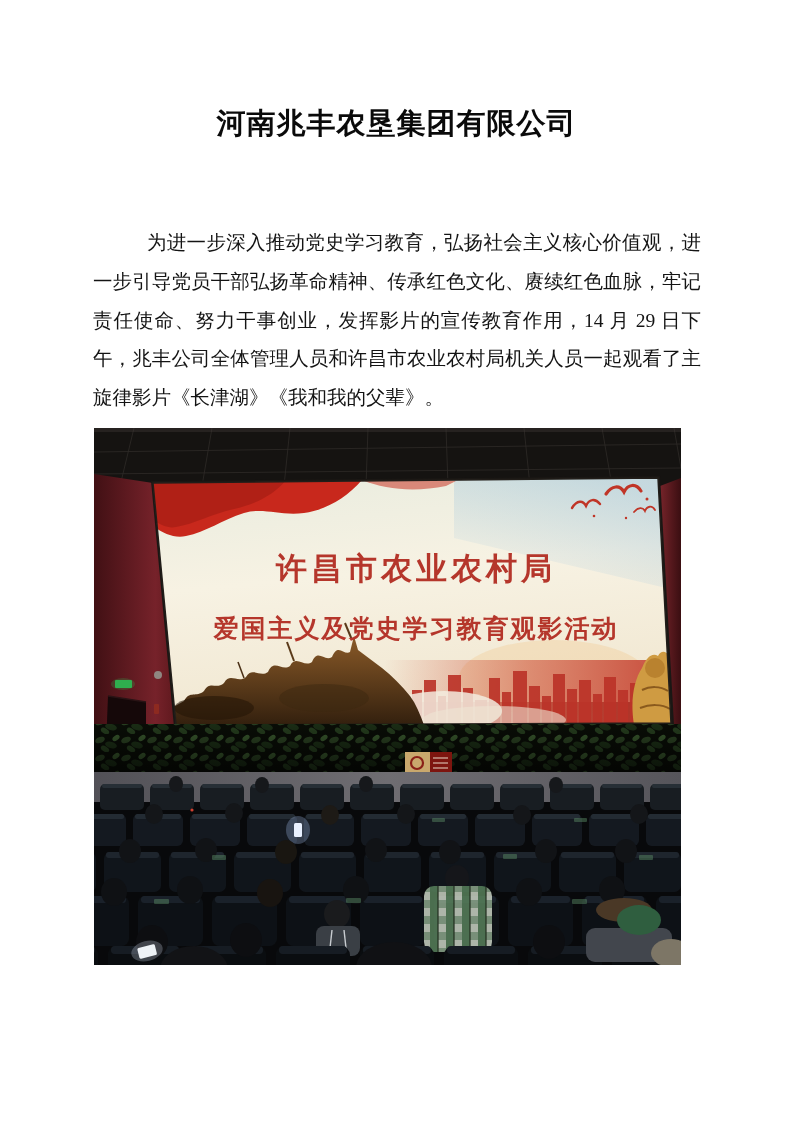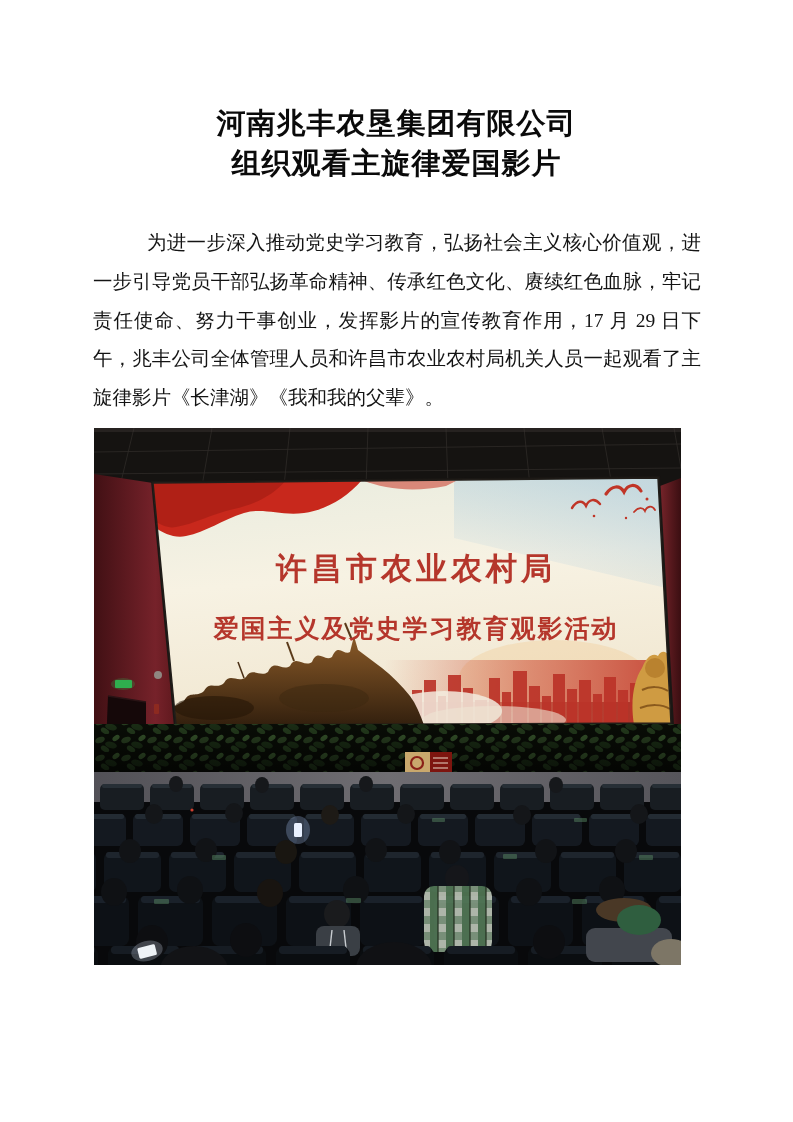--- a/index.html
+++ b/index.html
@@ -51,24 +51,23 @@
     font-weight: 700;
   }
 </style>
 </head>
 <body>
 
 <div class="page">
 
   <div class="doc-title">
     <div>河南兆丰农垦集团有限公司</div>
-    <div>组织观看主旋律爱国影片</div>
   </div>
 
-  <p class="doc-body">为进一步深入推动党史学习教育，弘扬社会主义核心价值观，进一步引导党员干部弘扬革命精神、传承红色文化、赓续红色血脉，牢记责任使命、努力干事创业，发挥影片的宣传教育作用，17 月 29 日下午，兆丰公司全体管理人员和许昌市农业农村局机关人员一起观看了主旋律影片《长津湖》《我和我的父辈》。</p>
+  <p class="doc-body">为进一步深入推动党史学习教育，弘扬社会主义核心价值观，进一步引导党员干部弘扬革命精神、传承红色文化、赓续红色血脉，牢记责任使命、努力干事创业，发挥影片的宣传教育作用，14 月 29 日下午，兆丰公司全体管理人员和许昌市农业农村局机关人员一起观看了主旋律影片《长津湖》《我和我的父辈》。</p>
 
   <div class="photo-wrap">
     <svg width="587" height="537" viewBox="0 0 587 537" xmlns="http://www.w3.org/2000/svg">
       <defs>
         <linearGradient id="screenGrad" x1="0" y1="0" x2="0.2" y2="1">
           <stop offset="0" stop-color="#e9ecdf"></stop>
           <stop offset="0.45" stop-color="#f7f2e3"></stop>
           <stop offset="1" stop-color="#f1e7d1"></stop>
         </linearGradient>
         <linearGradient id="skyTint" x1="0.7" y1="0" x2="0.2" y2="1">

